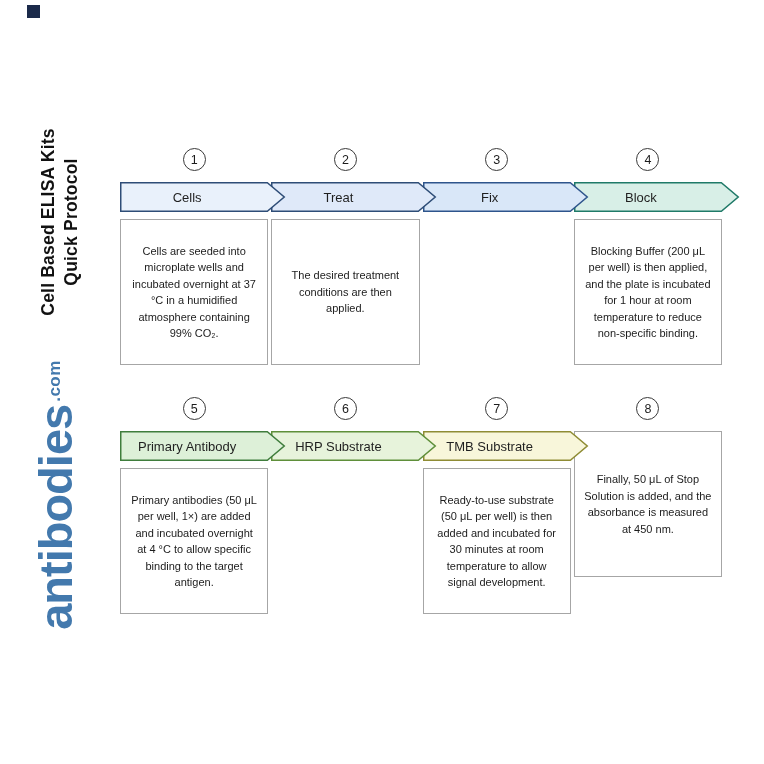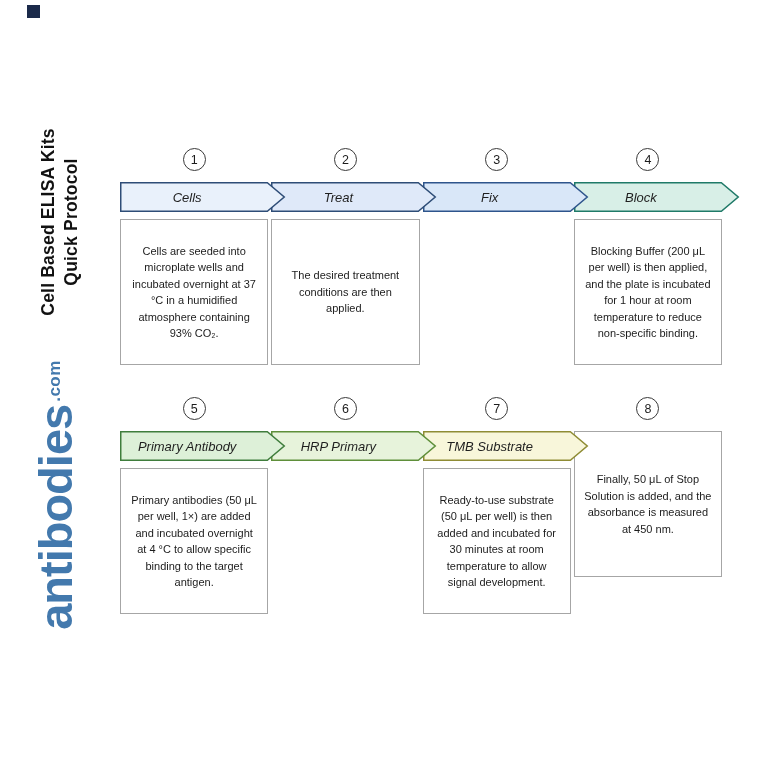--- a/index.html
+++ b/index.html
@@ -37,21 +37,21 @@
   .row + .row { margin-top:32px; }
   .cell { position:relative; }
   .cell.c1 { z-index:4; } .cell.c2 { z-index:3; } .cell.c3 { z-index:2; } .cell.c4 { z-index:1; }
 
   .num-circle {
     width:23px; height:23px; border:1.4px solid #3a3a3a; border-radius:50%;
     margin:0 auto 11px auto; display:flex; align-items:center; justify-content:center;
     font-size:12.5px; color:#1c1c1c; background:#ffffff; box-sizing:border-box;
   }
 
-  .banner { position:relative; height:30px;font-style:italic; }
+  .banner { position:relative; height:30px; }
   .banner svg { position:absolute; left:0; top:0; width:calc(100% + 17px); height:30px; overflow:visible; }
   .banner-label {
     position:absolute; left:0; right:14px; top:0; bottom:0;
     display:flex; align-items:center; justify-content:center;
     font-size:13px; color:#1f1f1f;
   }
 
   .desc-box {
     margin-top:7px; height:146px; border:1px solid #a6a6a6; background:#ffffff;
     display:flex; align-items:center; justify-content:center;
@@ -82,21 +82,21 @@
 
       <div class="cell c1">
         <div class="num-circle">1</div>
         <div class="banner">
           <svg viewBox="0 0 166 30" preserveAspectRatio="none">
             <polygon points="0.75,0.75 148,0.75 165,15 148,29.25 0.75,29.25" stroke-width="1.5" fill="#e9f1fb" stroke="#2e4d77"></polygon>
           </svg>
           <span class="banner-label">Cells</span>
         </div>
         <div class="desc-box">
-          <span>Cells are seeded into microplate wells and incubated overnight at 37 °C in a humidified atmosphere containing 93% CO₂.</span>
+          <span>Cells are seeded into microplate wells and incubated overnight at 37 °C in a humidified atmosphere containing 99% CO₂.</span>
         </div>
       </div>
 
       <div class="cell c2">
         <div class="num-circle">2</div>
         <div class="banner">
           <svg viewBox="0 0 166 30" preserveAspectRatio="none">
             <polygon points="0.75,0.75 148,0.75 165,15 148,29.25 0.75,29.25" stroke-width="1.5" fill="#dfe9f9" stroke="#2e4d77"></polygon>
           </svg>
           <span class="banner-label">Treat</span>
@@ -145,21 +145,21 @@
           <span>Primary antibodies (50 μL per well, 1×) are added and incubated overnight at 4 °C to allow specific binding to the target antigen.</span>
         </div>
       </div>
 
       <div class="cell c2">
         <div class="num-circle">6</div>
         <div class="banner">
           <svg viewBox="0 0 166 30" preserveAspectRatio="none">
             <polygon points="0.75,0.75 148,0.75 165,15 148,29.25 0.75,29.25" stroke-width="1.5" fill="#e7f3db" stroke="#5f8f3a"></polygon>
           </svg>
-          <span class="banner-label">HRP Primary</span>
+          <span class="banner-label">HRP Substrate</span>
         </div>
       </div>
 
       <div class="cell c3">
         <div class="num-circle">7</div>
         <div class="banner">
           <svg viewBox="0 0 166 30" preserveAspectRatio="none">
             <polygon points="0.75,0.75 148,0.75 165,15 148,29.25 0.75,29.25" stroke-width="1.5" fill="#f8f6da" stroke="#8f8c34"></polygon>
           </svg>
           <span class="banner-label">TMB Substrate</span>

